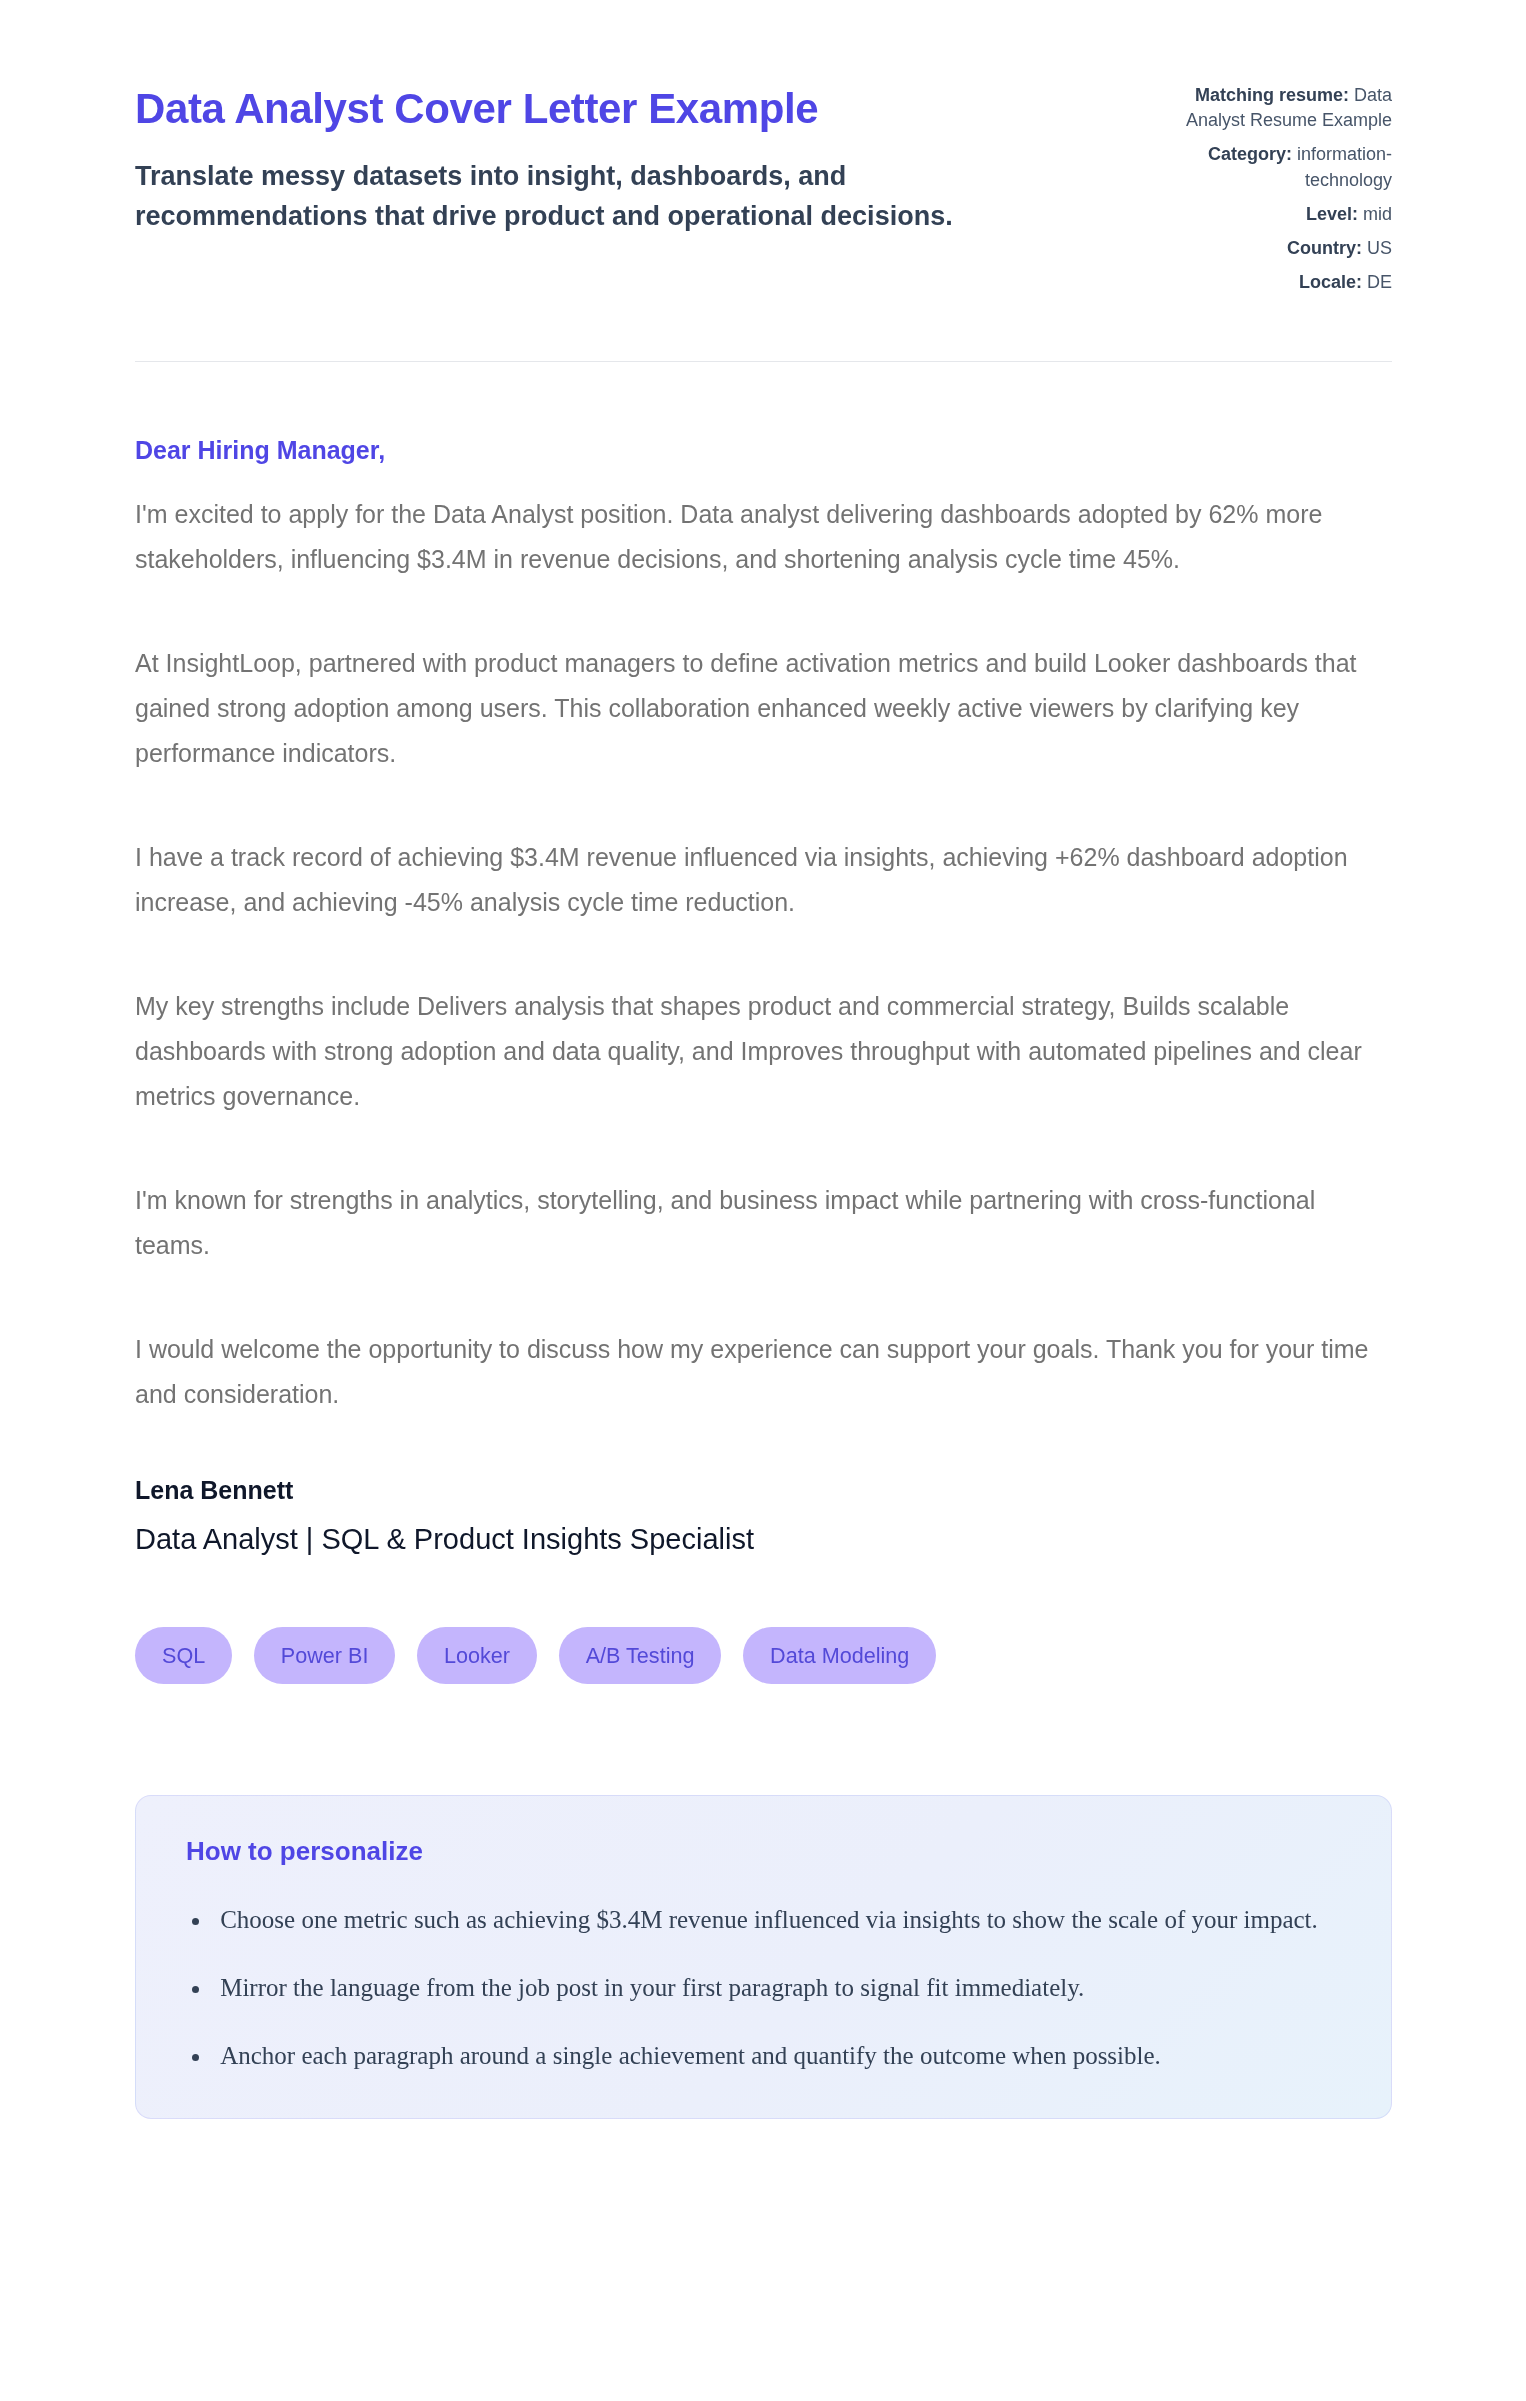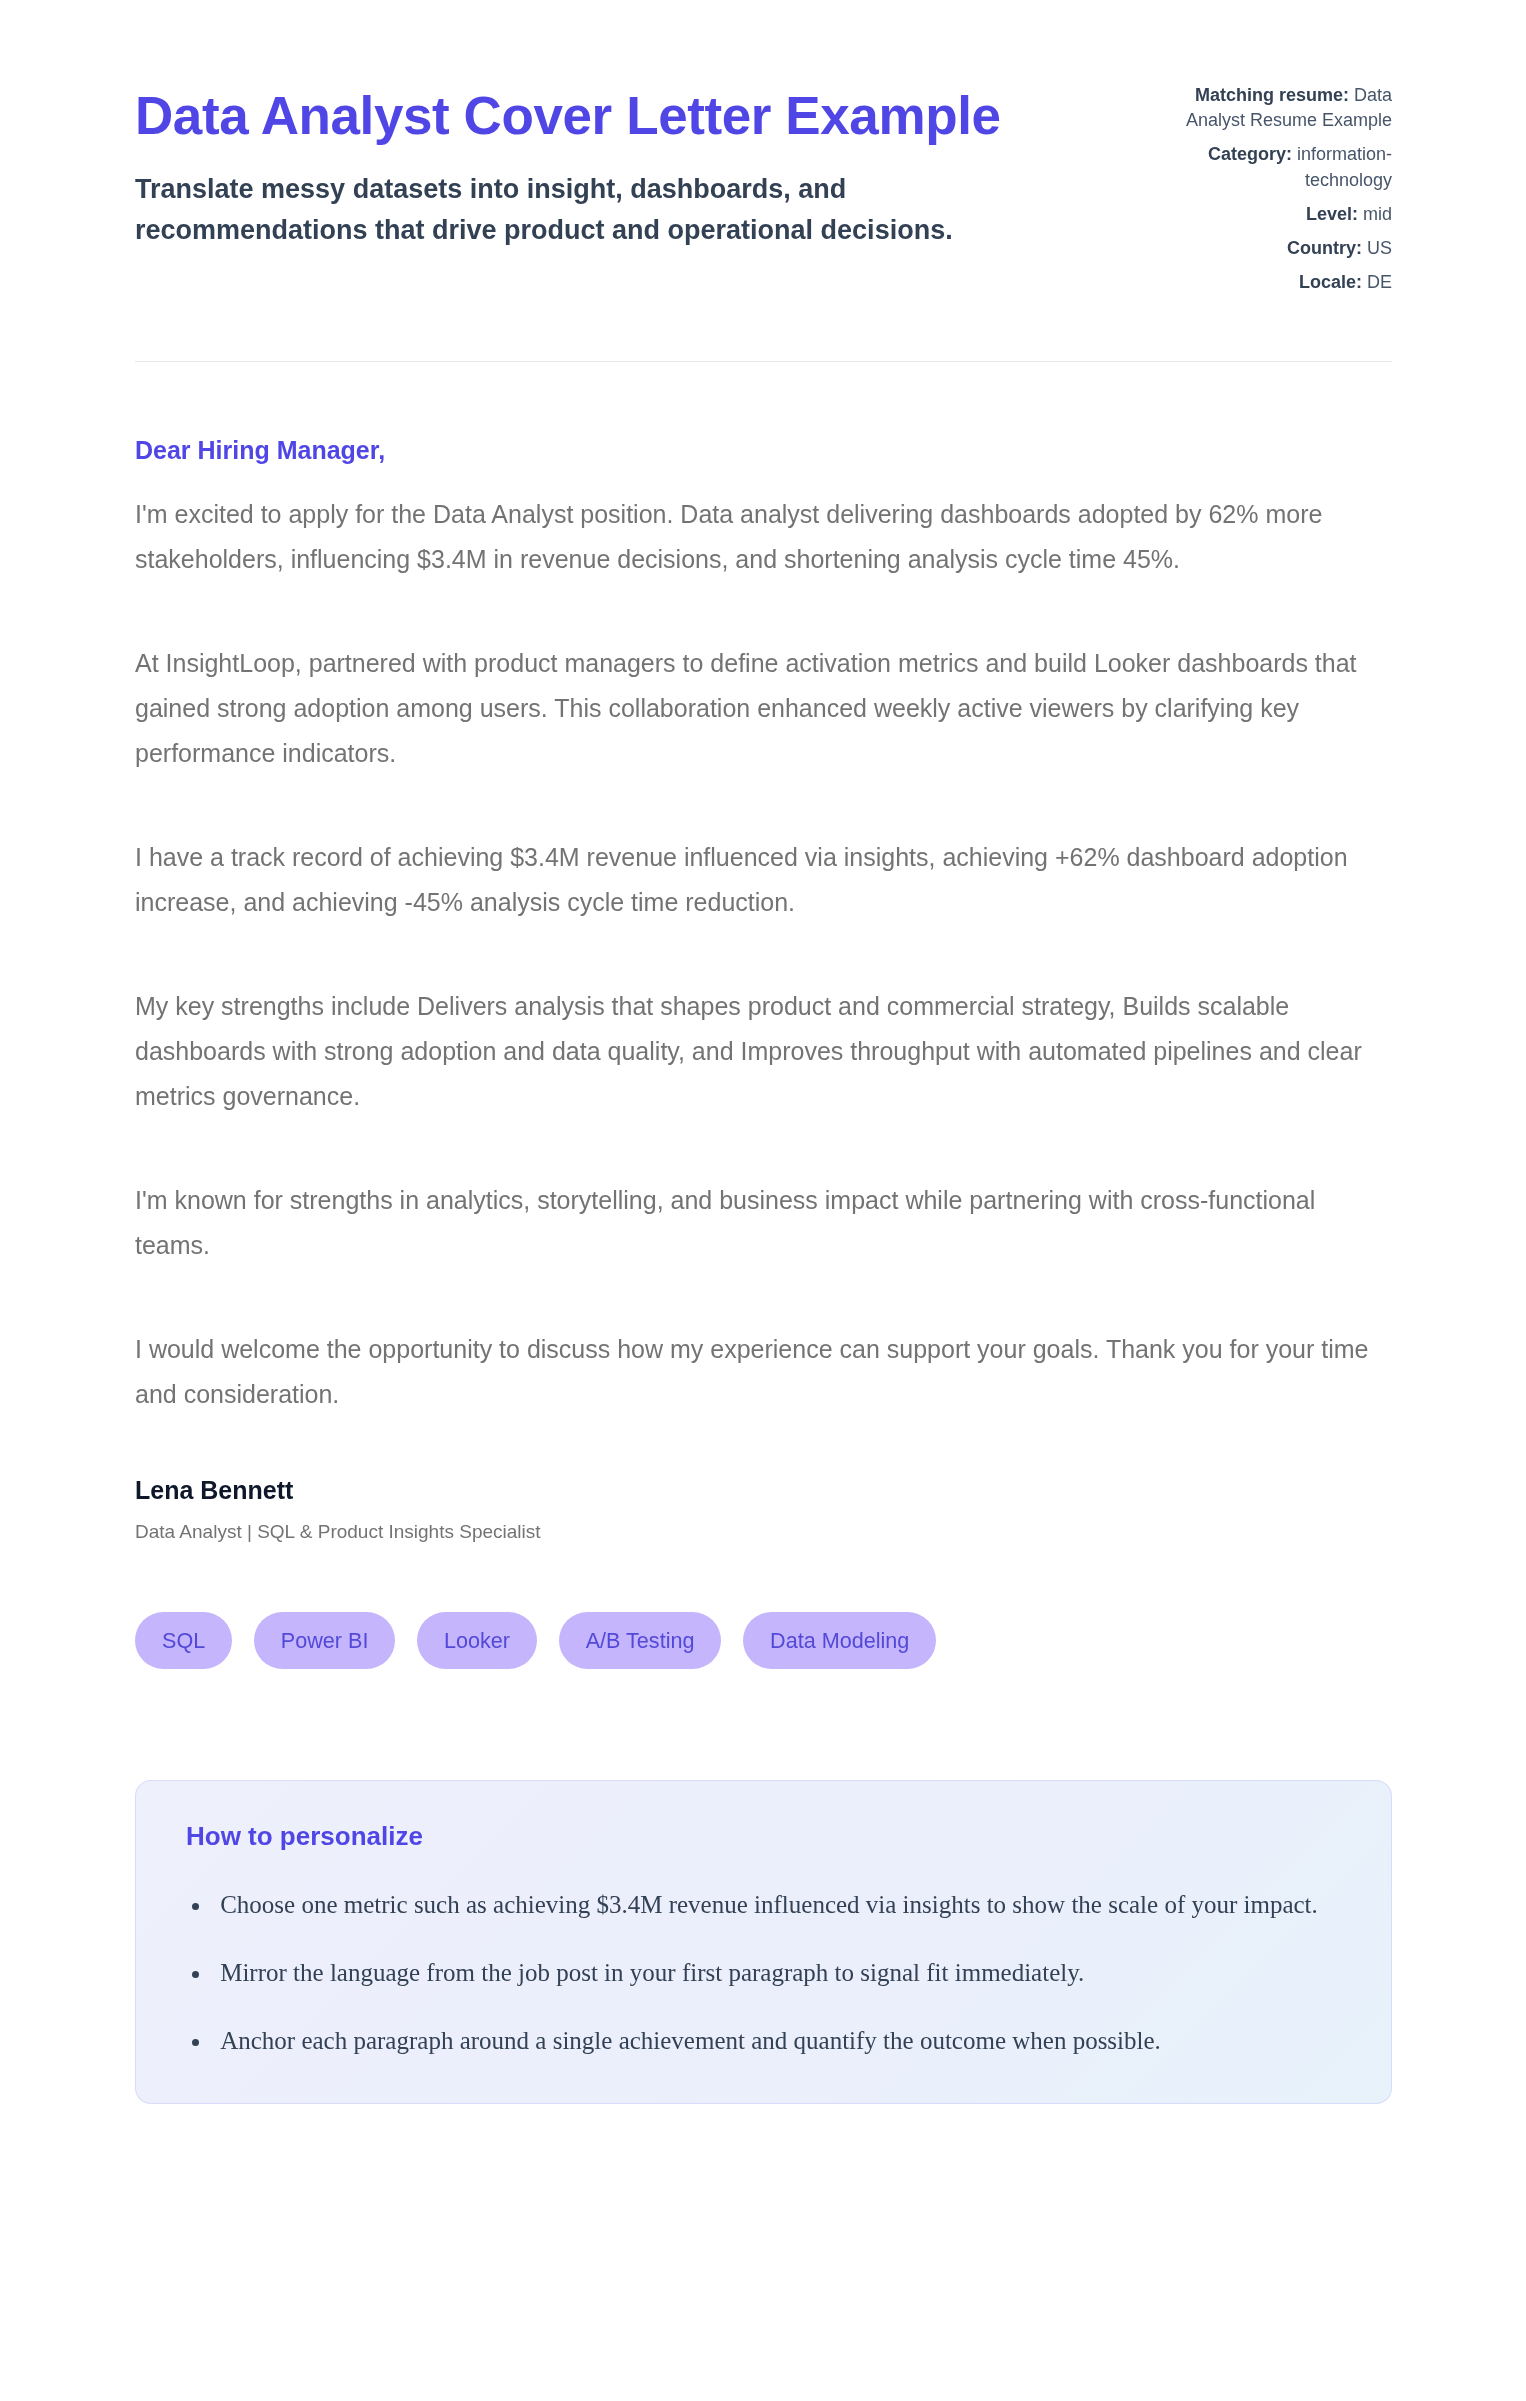--- a/index.html
+++ b/index.html
@@ -16,21 +16,21 @@
     margin: 0 auto;
     padding-top: 83px;
     padding-bottom: 63px;
   }
 
   
   .header { display: flex; justify-content: space-between; align-items: flex-start; }
   .header-left { max-width: 952px; }
   h1.title {
     margin: 0 0 20px 0;
-    font-size: 53px;
+    font-size: 42px;
     line-height: 1.25;
     font-weight: 800;
     color: #4f46e5;
     letter-spacing: -0.4px;
   }
   .subtitle {
     margin: 0;
     font-size: 27px;
     line-height: 1.5;
     font-weight: 700;
@@ -69,23 +69,23 @@
     max-width: 1257px;
   }
   .sig-name {
     margin: 10.8px 0 0 0;
     font-size: 25px;
     font-weight: 700;
     color: #0f172a;
   }
   .sig-role {
     margin: 12.6px 0 0 0;
-    font-size: 19px;
+    font-size: 29px;
     line-height: 1.5;
-    color: #737373;
+    color: #0f172a;
   }
 
   
   .tags { margin-top: 66px; display: flex; gap: 21.6px; }
   .chip {
     display: inline-block;
     background: #c4b5fd;
     color: #5349d8;
     font-size: 21.6px;
     line-height: 1.2;

